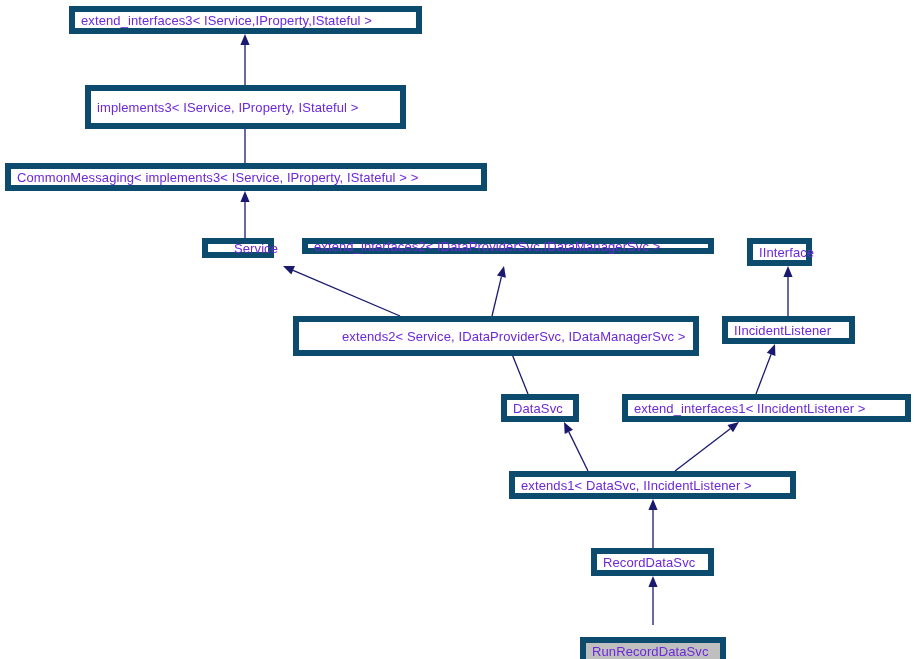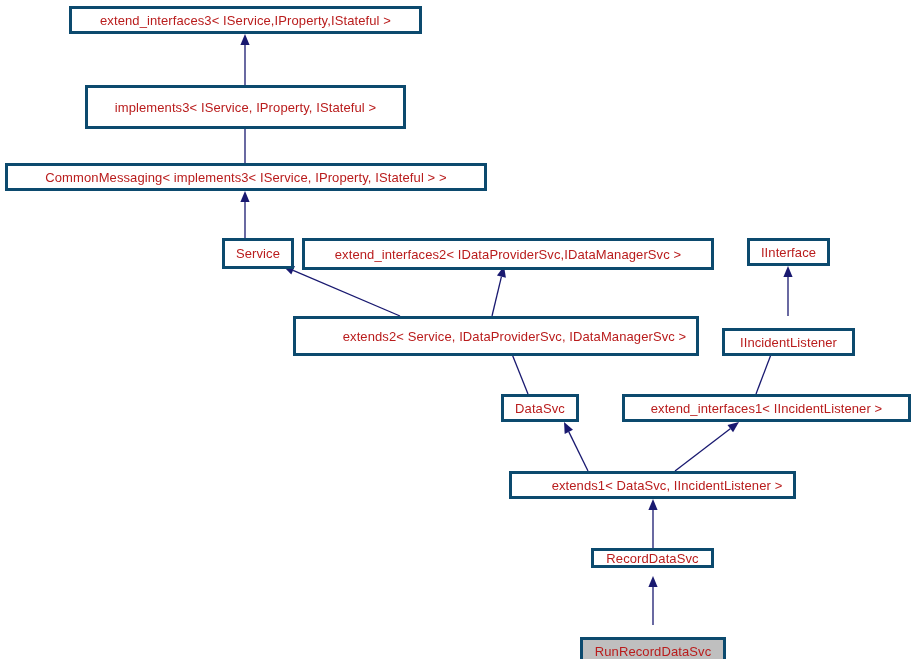--- a/index.html
+++ b/index.html
@@ -20,29 +20,29 @@
   #graph-svg {
     position: absolute;
     top: 0;
     left: 0;
     width: 915px;
     height: 659px;
   }
   .uml-node {
     position: absolute;
     box-sizing: border-box;
-    border: 3px solid #0c4a6e;
+    border: 6px solid #0c4a6e;
     background: #ffffff;
     display: flex;
     align-items: center;
-    justify-content: center;
+    justify-content: flex-start;
     font-family: "Liberation Sans", sans-serif;
     font-size: 13px;
     line-height: 1;
-    color: #b91c1c;
+    color: #6d28d9;
     white-space: nowrap;
     letter-spacing: 0.1px;
   }
   .uml-node.highlight {
     background: #bfbfbf;
     margin-top: 12px;
   }
   .uml-label {
     padding: 0 6px;
     pointer-events: none;
@@ -105,44 +105,44 @@
   <div id="nodes-layer">
       <div class="uml-node" style="left: 69px; top: 6px; width: 353px; height: 28px;">
         <span class="uml-label">extend_interfaces3&lt; IService,IProperty,IStateful &gt;</span>
       </div>
       <div class="uml-node" style="left: 85px; top: 85px; width: 321px; height: 44px;">
         <span class="uml-label">implements3&lt; IService, IProperty, IStateful &gt;</span>
       </div>
       <div class="uml-node" style="left: 5px; top: 163px; width: 482px; height: 28px;">
         <span class="uml-label">CommonMessaging&lt; implements3&lt; IService, IProperty, IStateful &gt; &gt;</span>
       </div>
-      <div class="uml-node" style="left: 222px; top: 238px; width: 72px; height: 31px;">
+      <div class="uml-node" style="left: 202px; top: 238px; width: 72px; height: 20px; padding-left: 20px;">
         <span class="uml-label">Service</span>
       </div>
-      <div class="uml-node" style="left: 302px; top: 238px; width: 412px; height: 32px;">
+      <div class="uml-node" style="left: 302px; top: 238px; width: 412px; height: 16px;">
         <span class="uml-label">extend_interfaces2&lt; IDataProviderSvc,IDataManagerSvc &gt;</span>
       </div>
-      <div class="uml-node" style="left: 747px; top: 238px; width: 83px; height: 28px;">
+      <div class="uml-node" style="left: 747px; top: 238px; width: 65px; height: 28px;">
         <span class="uml-label">IInterface</span>
       </div>
       <div class="uml-node" style="left: 293px; top: 316px; width: 406px; height: 40px; padding-left: 37px;">
         <span class="uml-label">extends2&lt; Service, IDataProviderSvc, IDataManagerSvc &gt;</span>
       </div>
-      <div class="uml-node" style="left: 722px; top: 328px; width: 133px; height: 28px;">
+      <div class="uml-node" style="left: 722px; top: 316px; width: 133px; height: 28px;">
         <span class="uml-label">IIncidentListener</span>
       </div>
       <div class="uml-node" style="left: 501px; top: 394px; width: 78px; height: 28px;">
         <span class="uml-label">DataSvc</span>
       </div>
       <div class="uml-node" style="left: 622px; top: 394px; width: 289px; height: 28px;">
         <span class="uml-label">extend_interfaces1&lt; IIncidentListener &gt;</span>
       </div>
-      <div class="uml-node" style="left: 509px; top: 471px; width: 287px; height: 28px; padding-left: 29px;">
+      <div class="uml-node" style="left: 509px; top: 471px; width: 287px; height: 28px;">
         <span class="uml-label">extends1&lt; DataSvc, IIncidentListener &gt;</span>
       </div>
-      <div class="uml-node" style="left: 591px; top: 548px; width: 123px; height: 20px;">
+      <div class="uml-node" style="left: 591px; top: 548px; width: 123px; height: 28px;">
         <span class="uml-label">RecordDataSvc</span>
       </div>
       <div class="uml-node highlight" style="left: 580px; top: 625px; width: 146px; height: 28px;">
         <span class="uml-label">RunRecordDataSvc</span>
       </div>
     </div>
 </div>
 
 </body></html>

